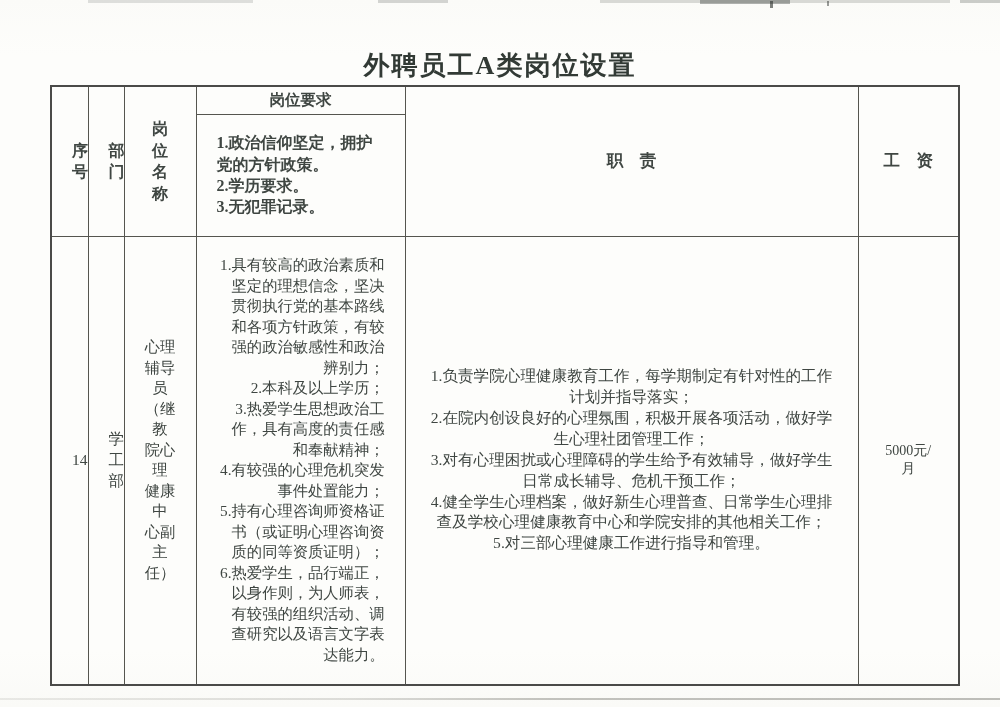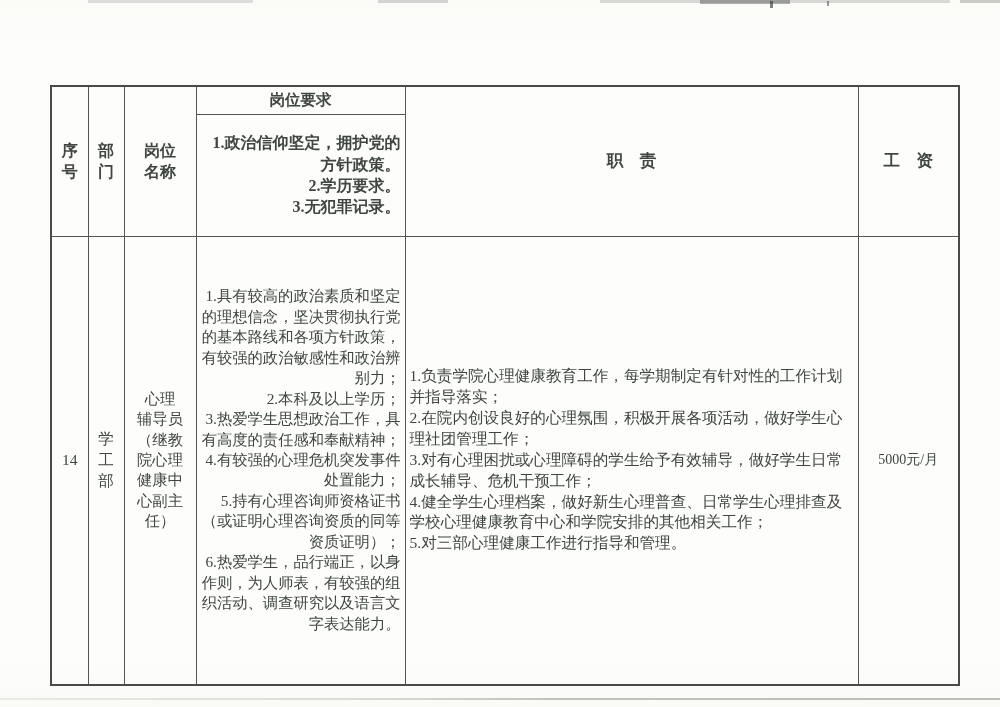--- a/index.html
+++ b/index.html
@@ -52,32 +52,32 @@
     left: 50px; top: 85px;
     width: 908px;
     border-collapse: collapse;
     table-layout: fixed;
     border: 2px solid #4a4a48;
     font-size: 15.5px;
     color: #3f4642;
   }
   table.positions td {
     border: 1px solid #55554f;
-    padding: 2px 4px;
+    padding: 2px 20px;
     vertical-align: middle;
     line-height: 1.34;
     margin-left: 41px;
   }
   .center { text-align: center; }
   .pre { white-space: pre-line; }
 
   td.cell-req-label { text-align: center; font-weight: 700; }
   td.cell-req-note {
     vertical-align: top;
-    text-align: right;
+    text-align: left;
     font-weight: 700;
     font-size: 16px;
     padding: 5px 8px 2px 8px;
     line-height: 1.3;
   }
   td.cell-duty-header, td.cell-salary-header { text-align: center; font-weight: 600; font-size: 16.5px; }
   td.cell-seq-header, td.cell-dept-header, td.cell-pos-header { font-weight: 600; font-size: 16px; }
 
   .narrow-wrap {
     display: inline-block;
@@ -92,21 +92,21 @@
     text-align: center;
   }
 
   td.cell-requirements {
     text-align: right;
     padding: 4px 6px 4px 9px;
     font-size: 15.3px;
     line-height: 1.355;
   }
   td.cell-duties {
-    text-align: left;
+    text-align: center;
     padding: 4px 8px 4px 10px;
     font-size: 15.6px;
     line-height: 1.38;
   }
   td.cell-salary { text-align: center; font-size: 14px; }
   td.cell-dept { line-height: 1.45; }
   td.cell-position { line-height: 1.32; font-size: 15.3px; }
 </style>
 </head>
 <body>
@@ -115,20 +115,21 @@
 
   <div class="artifact a-top1"></div>
   <div class="artifact a-top2"></div>
   <div class="artifact a-top3"></div>
   <div class="artifact a-top4"></div>
   <div class="artifact a-tick1"></div>
   <div class="artifact a-tick2"></div>
   <div class="artifact a-top5"></div>
   <div class="artifact a-bottom"></div>
 
+  <div class="doc-title">外聘员工A类岗位设置</div>
 
   <table class="positions">
     <colgroup>
       <col style="width:37px">
       <col style="width:36px">
       <col style="width:72px">
       <col style="width:209px">
       <col style="width:453px">
       <col style="width:101px">
     </colgroup>

